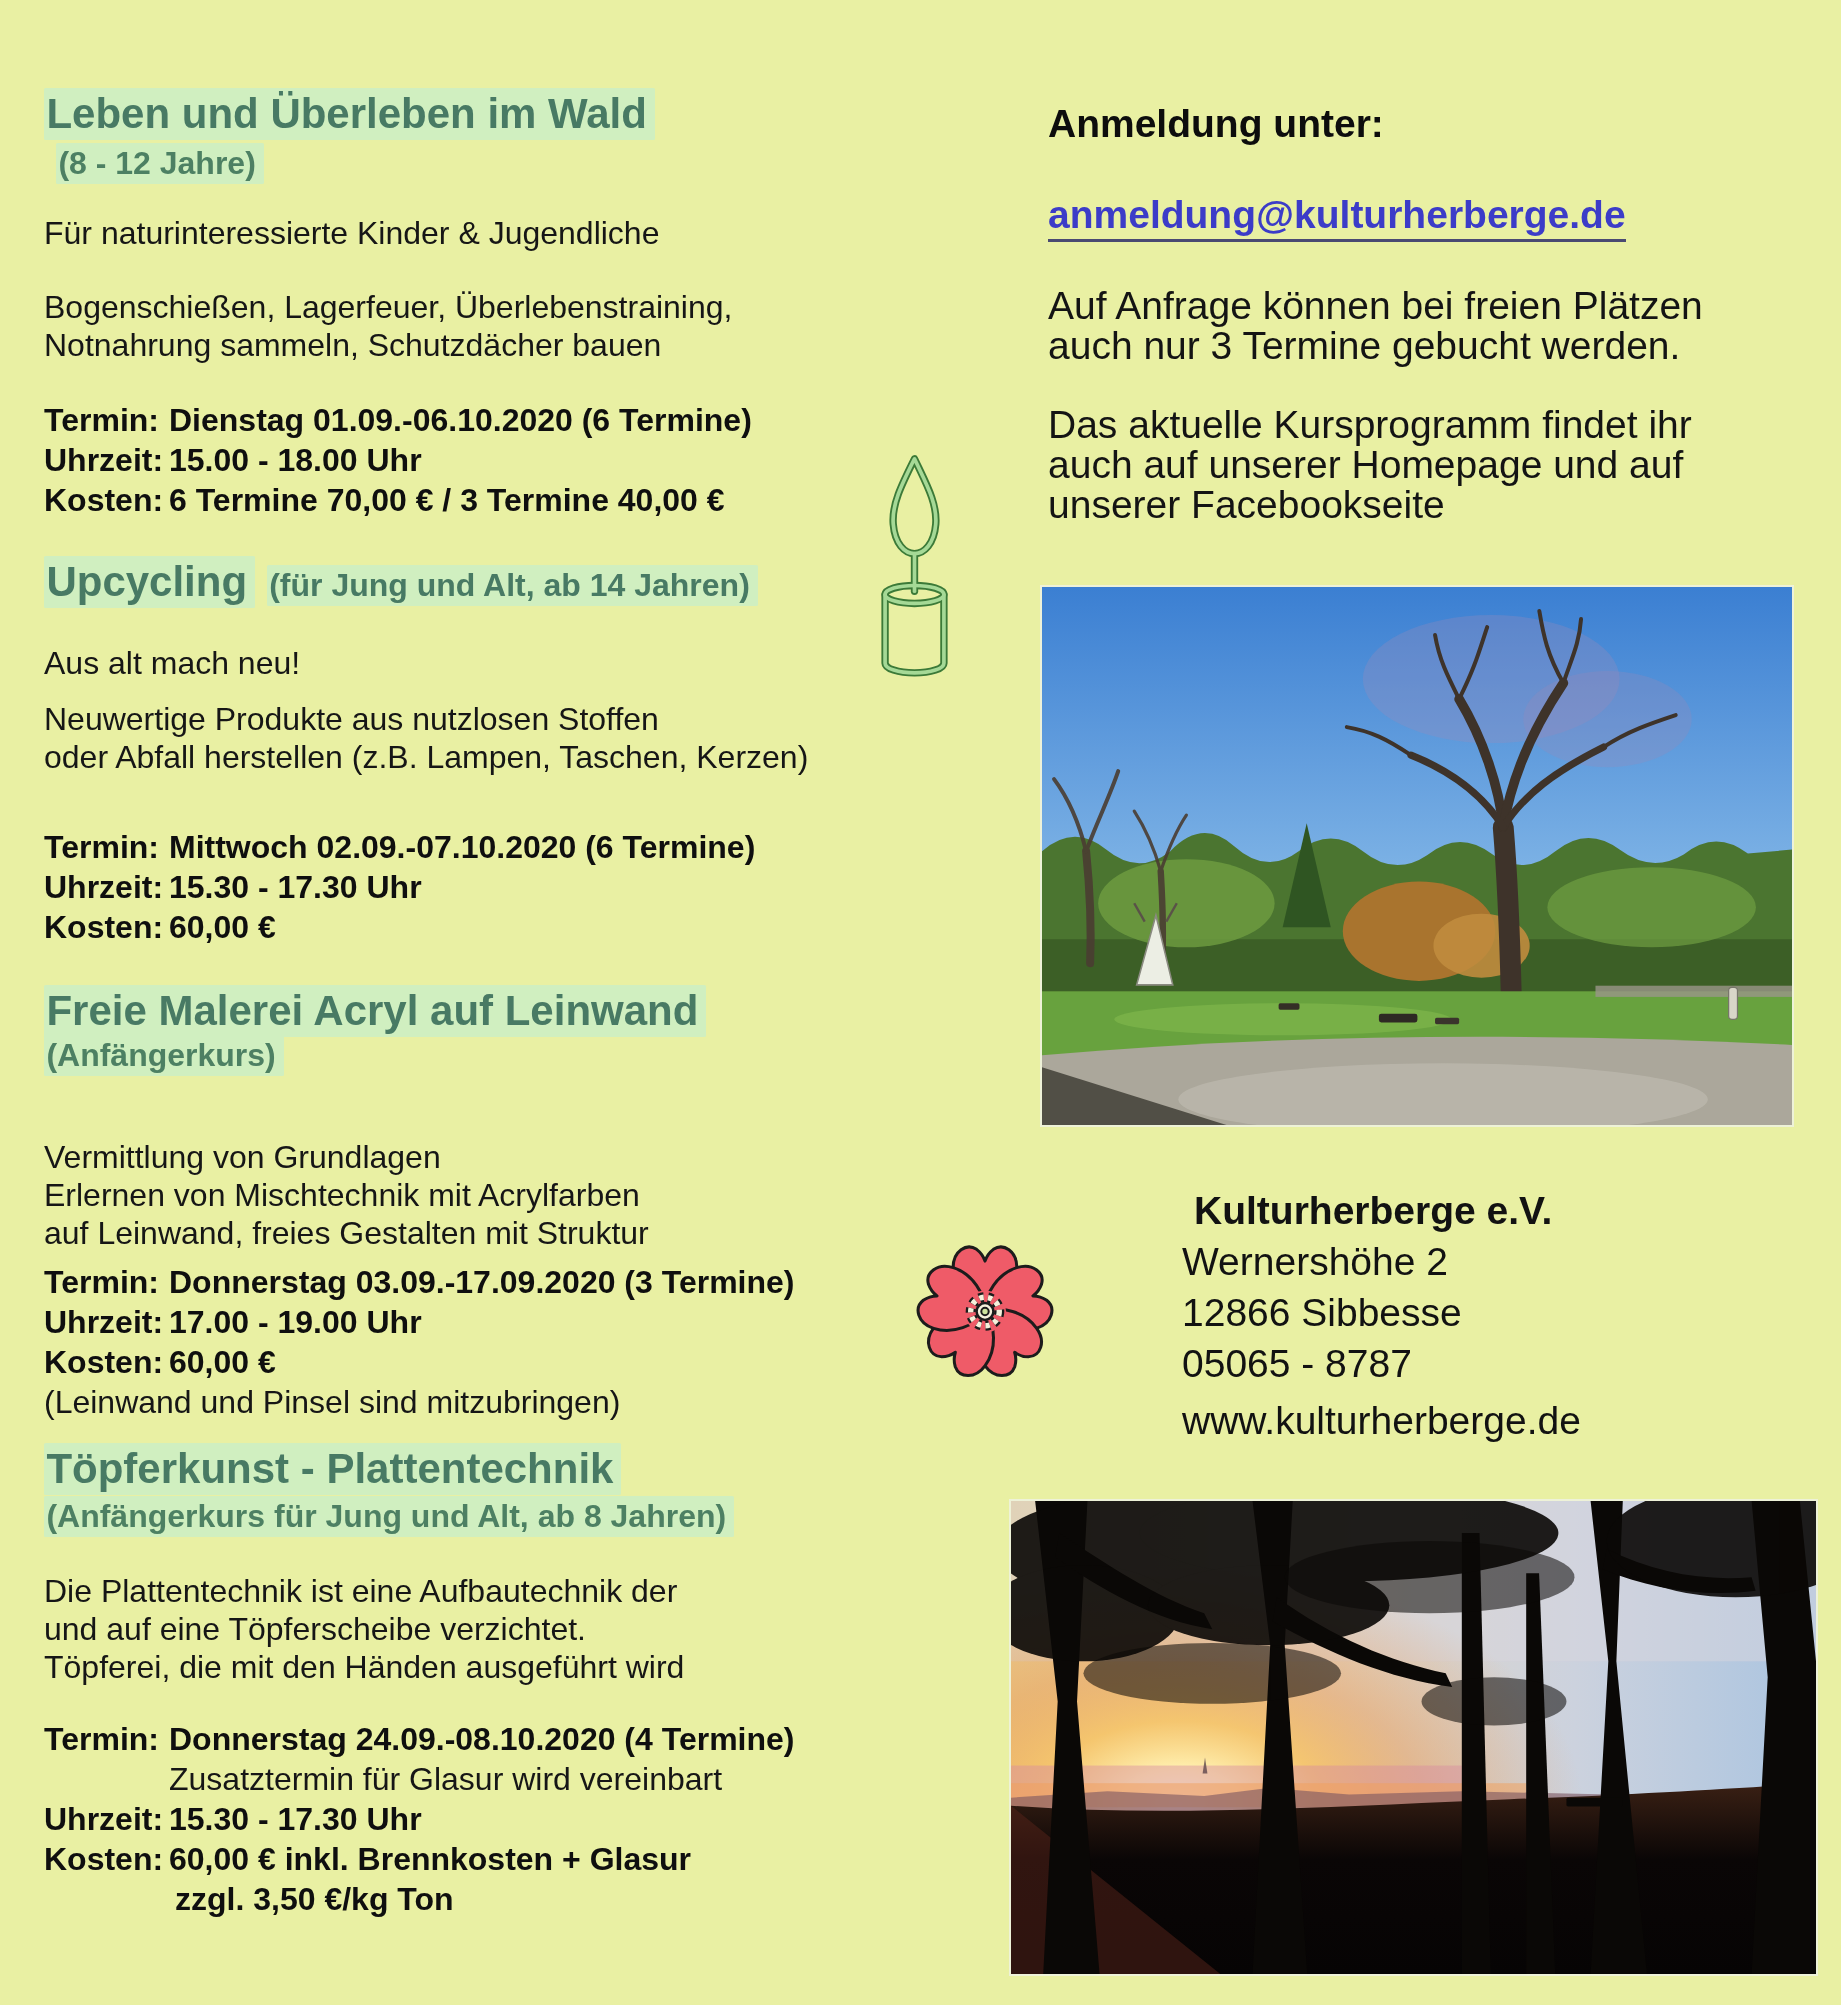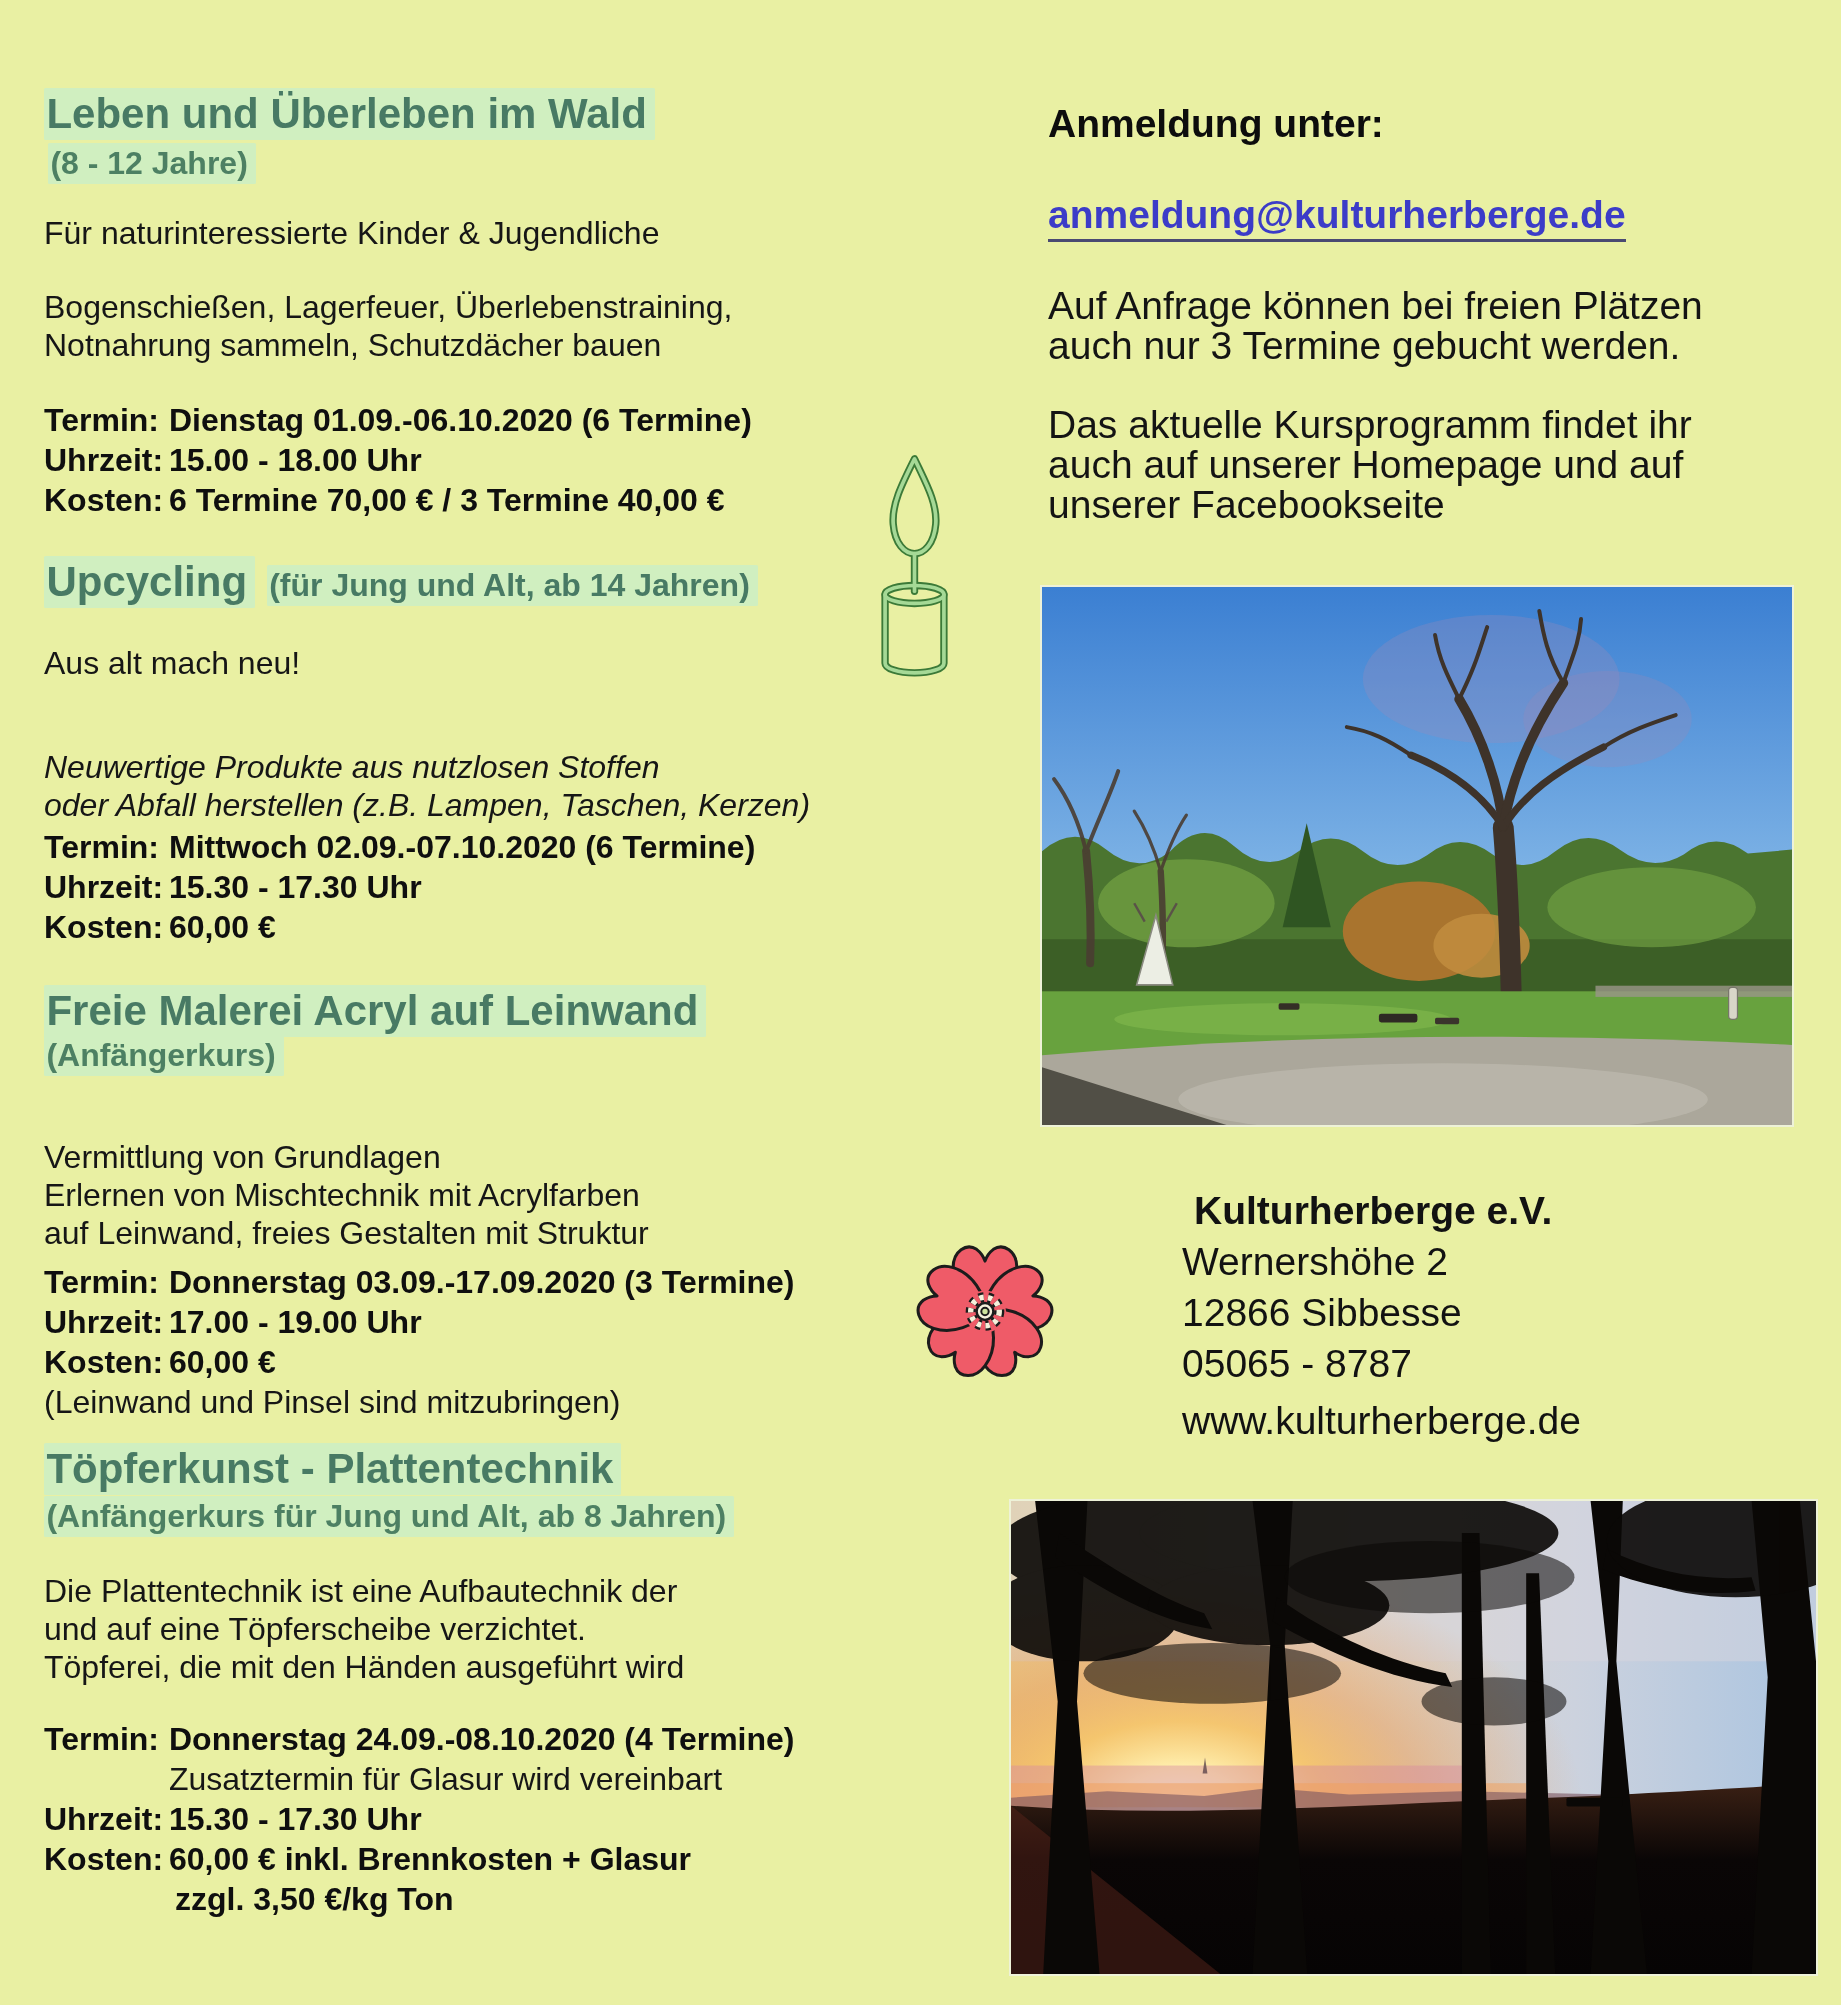--- a/index.html
+++ b/index.html
@@ -19,25 +19,25 @@
   .details .reg{font-weight:normal;color:#161616;}
   
   .body-r{font-size:39px;line-height:40px;color:#141414;white-space:nowrap;}
   .title-r{font-size:39px;line-height:44px;font-weight:bold;color:#0d0d0d;white-space:nowrap;}
   .email-link{font-size:39px;color:#3c3cc8;text-decoration:none;border-bottom:3.2px solid #4a4a72;
               padding-bottom:1.6px;white-space:nowrap;cursor:pointer;}
   .address{font-size:39px;line-height:51px;color:#121212;white-space:nowrap;}
   .address .org{font-weight:bold;margin-left:12px;}
   .website{font-size:39px;color:#121212;white-space:nowrap;}
   
-  #s1-title{left:44px;top:90px;}   #s1-sub{left:48px;top:145px;}
+  #s1-title{left:44px;top:90px;}   #s1-sub{left:56px;top:145px;}
   #s1-p1{left:44px;top:214px;}      #s1-p2{left:44px;top:288px;}
   #s1-details{left:44px;top:400px;}
   #s2-title{left:44px;top:558px;}
-  #s2-p1{left:44px;top:644px;}      #s2-p2{left:44px;top:748px;font-style:italic;}
+  #s2-p1{left:44px;top:644px;}      #s2-p2{left:44px;top:700px;}
   #s2-details{left:44px;top:827px;}
   #s3-title{left:44px;top:987px;}  #s3-sub{left:44px;top:1037px;}
   #s3-p{left:44px;top:1138px;}      #s3-details{left:44px;top:1262px;}
   #s4-title{left:44px;top:1445px;}  #s4-sub{left:44px;top:1498px;}
   #s4-p{left:44px;top:1572px;}      #s4-details{left:44px;top:1719px;}
   #r-anm{left:1048px;top:102px;}    #r-email{left:1048px;top:193px;font-weight:bold;}
   #r-p1{left:1048px;top:286px;}     #r-p2{left:1048px;top:405px;}
   #photo1{left:1040px;top:585px;width:754px;height:542px;border:2.4px solid #eef2d8;box-sizing:border-box;}
   #address{left:1182px;top:1185px;} #website{left:1182px;top:1399px;}
   #photo2{left:1009px;top:1499px;width:809px;height:477px;border:2.4px solid #eef2d8;box-sizing:border-box;}

